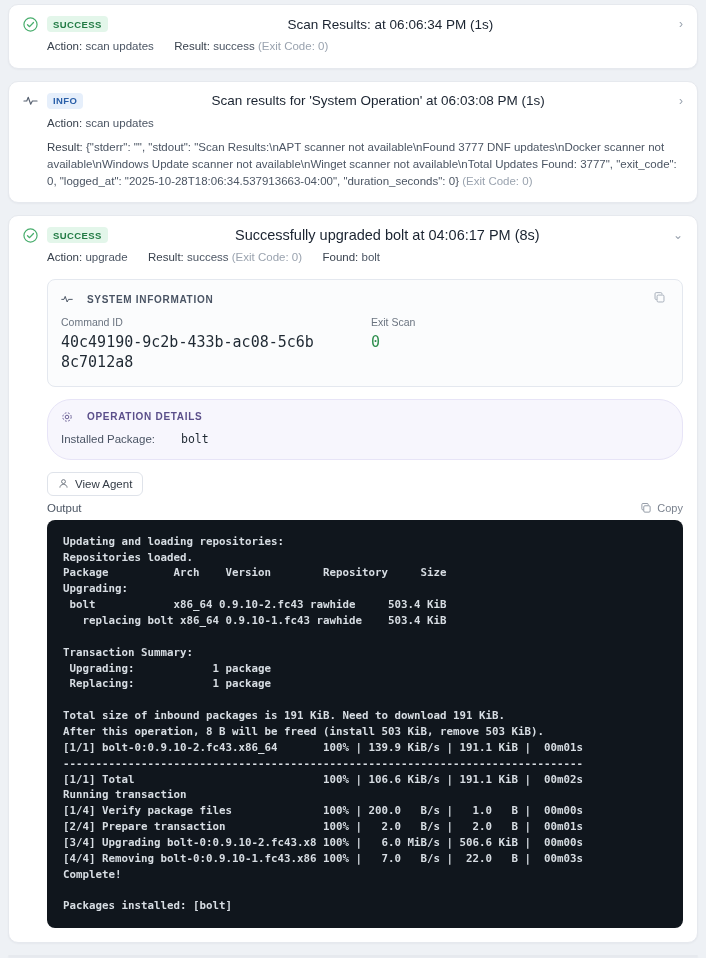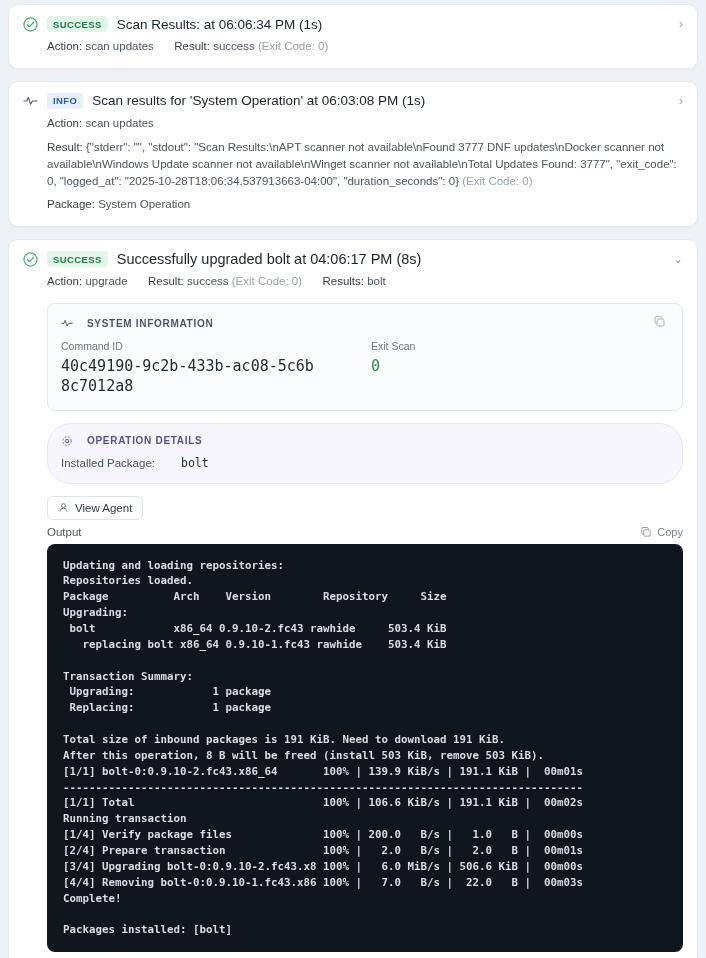--- a/index.html
+++ b/index.html
@@ -42,20 +42,21 @@
     letter-spacing: 0.4px;
     padding: 2.5px 6px;
     border-radius: 4px;
   }
   .badge.success { background: #e3f6ea; color: #217a44; }
   .badge.info { background: #e6effb; color: #2a5fa8; }
   .card-title {
     font-size: 13.5px;
     color: #1a2330;
     flex: 1 1 auto;
+    text-align: center;
   }
   .chev {
     color: #9aa3af;
     font-size: 12px;
     padding-left: 6px;
     user-select: none;
   }
   .meta-row {
     padding: 2px 14px 12px 38px;
     font-size: 11.5px;
@@ -216,24 +217,20 @@
   </div>
   <div class="meta-row">
     <div>
       <span class="k">Action:</span>
       <span>scan updates</span>
     </div>
     <div class="result-block" style="margin-top:6px;">
       <span class="k">Result:</span>
       <span>{"stderr": "", "stdout": "Scan Results:\nAPT scanner not available\nFound 3777 DNF updates\nDocker scanner not available\nWindows Update scanner not available\nWinget scanner not available\nTotal Updates Found: 3777", "exit_code": 0, "logged_at": "2025-10-28T18:06:34.537913663-04:00", "duration_seconds": 0}</span>
       <span class="muted">(Exit Code: 0)</span>
-    </div>
-    <div style="margin-top:6px;">
-      <span class="k">Package:</span>
-      <span>System Operation</span>
     </div>
   </div>
 </div>
 
 <div class="card">
   <div class="card-head">
     <span class="status-icon">
       <svg width="15" height="15" viewBox="0 0 16 16">
           <circle cx="8" cy="8" r="7" fill="none" stroke="#4aae6e" stroke-width="1.3"></circle>
           <path d="M4.8 8.2 L7 10.3 L11.2 5.8" fill="none" stroke="#4aae6e" stroke-width="1.4" stroke-linecap="round" stroke-linejoin="round"></path>
@@ -244,21 +241,21 @@
     <span class="chev">⌄</span>
   </div>
   <div class="meta-row">
     <span class="k">Action:</span>
     <span>upgrade</span>
     <span class="sep"></span>
     <span class="k">Result:</span>
     <span>success</span>
     <span class="muted">(Exit Code: 0)</span>
     <span class="sep"></span>
-    <span class="k">Results:</span>
+    <span class="k">Found:</span>
     <span>bolt</span>
   </div>
 
   <div class="panel">
     <div class="panel-head">
       <span>
         <svg width="12" height="12" viewBox="0 0 16 16">
             <path d="M1 8.5h3l1.6-4 2.6 7.5 1.8-3.5H15" fill="none" stroke="#4a5464" stroke-width="1.3" stroke-linecap="round" stroke-linejoin="round"></path>
           </svg>
       </span>

